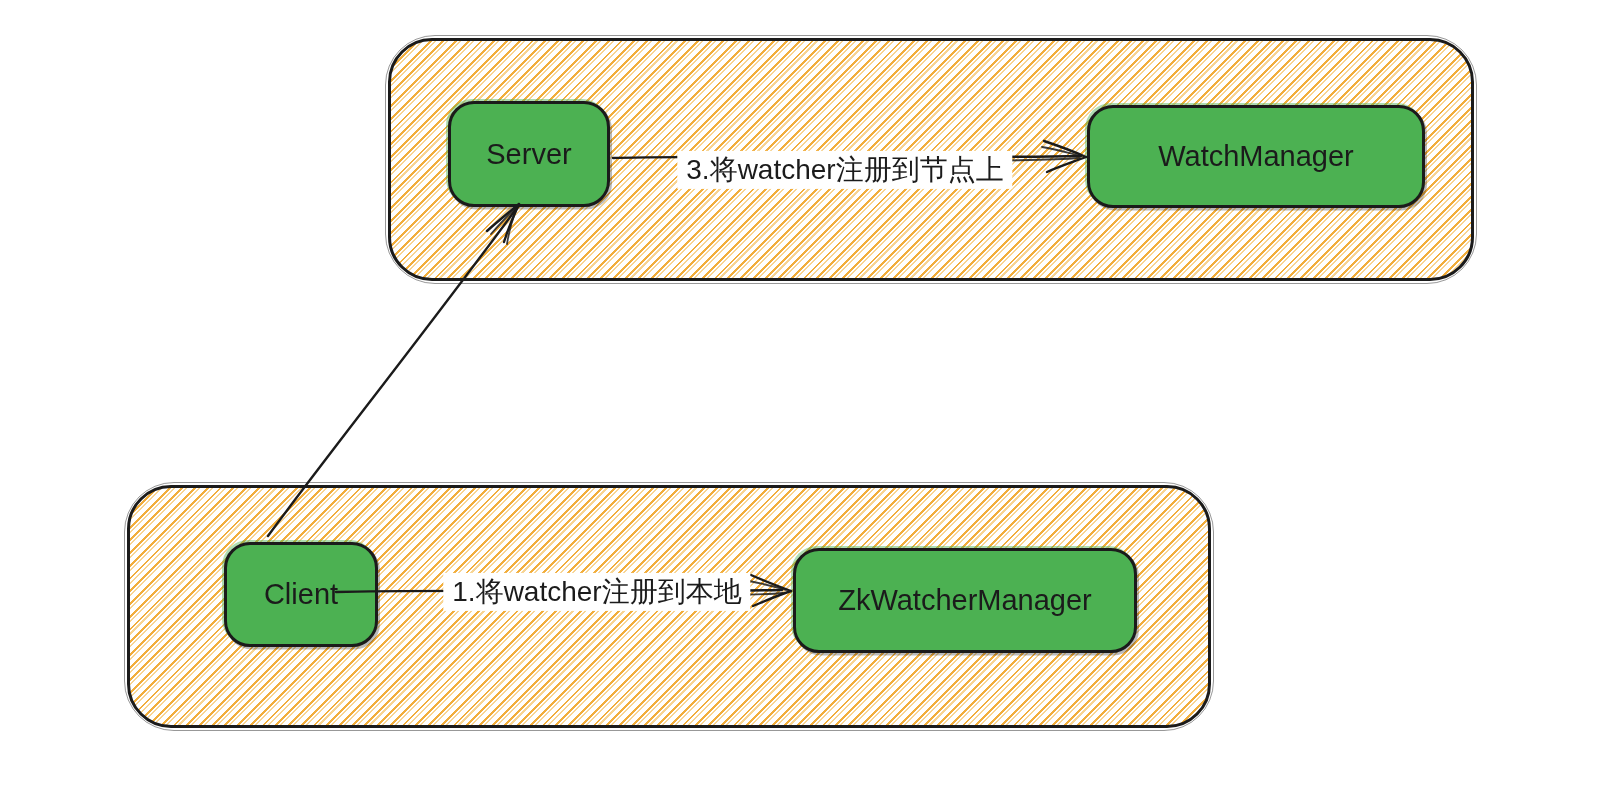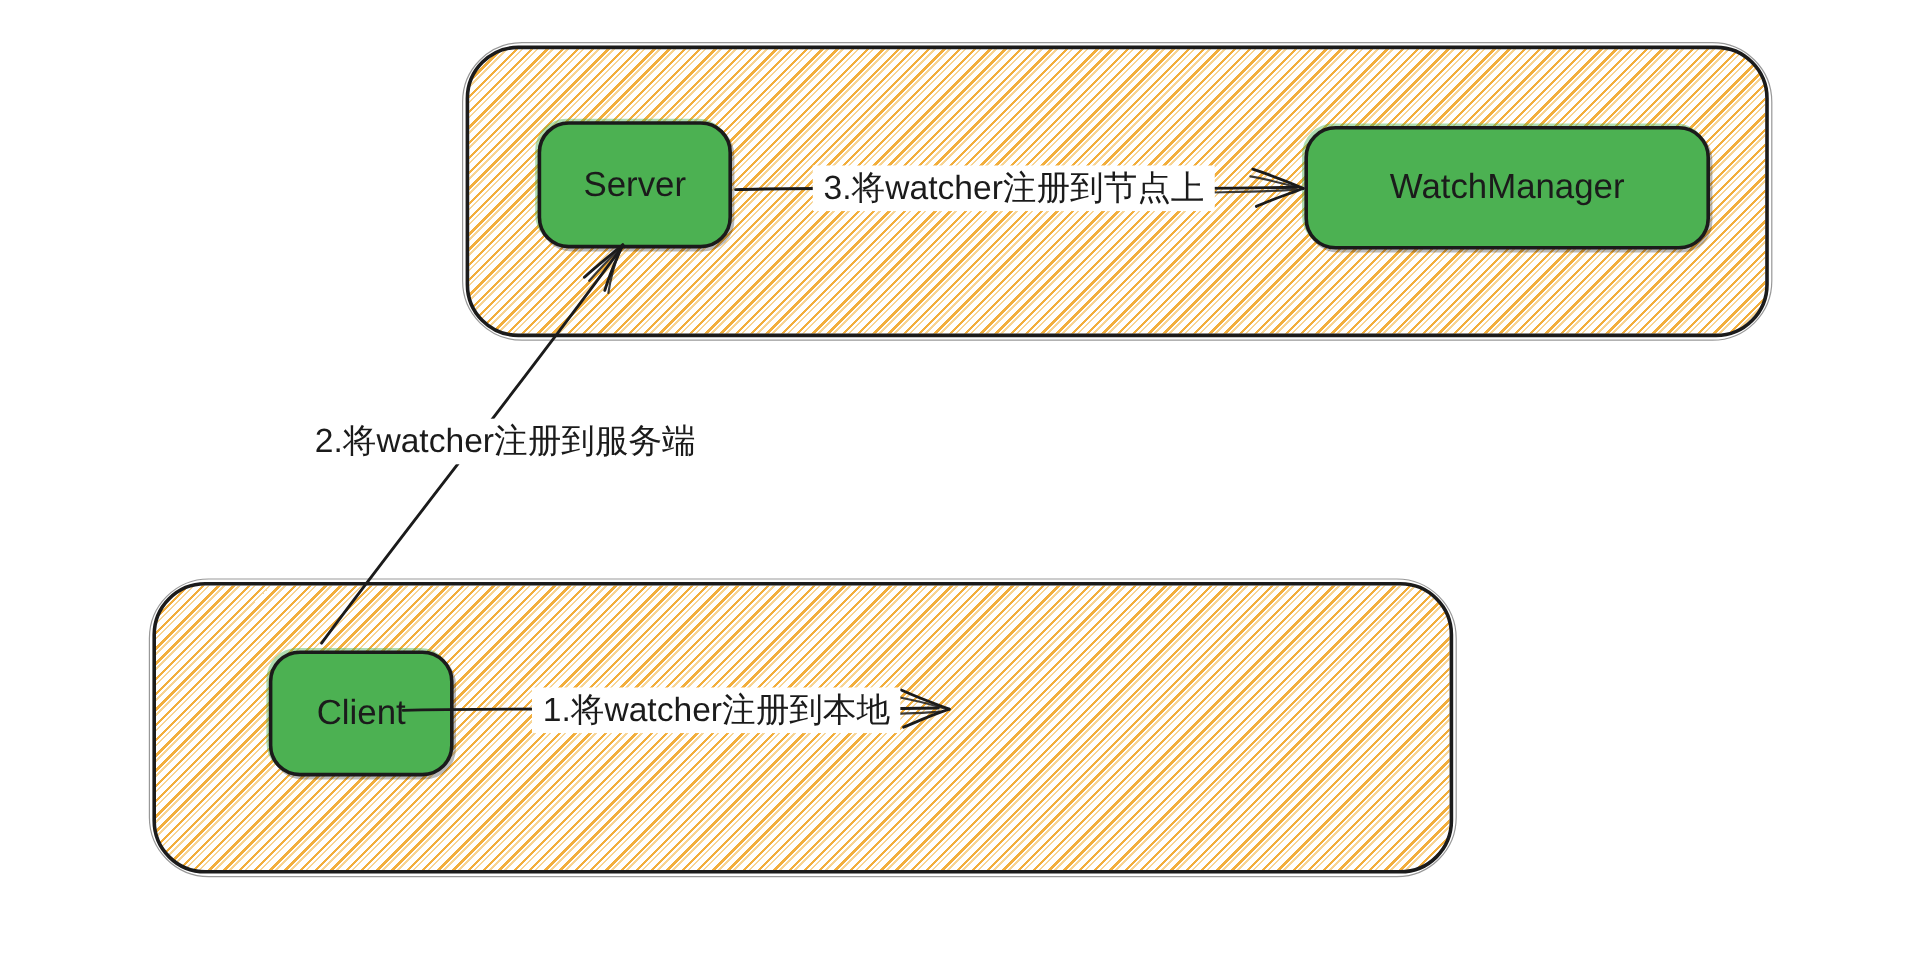--- a/index.html
+++ b/index.html
@@ -86,21 +86,21 @@
     transform:translate(-50%,-50%);
     background:var(--label-bg);
     padding:3px 9px;
     font-size:28px;
     white-space:nowrap;
     z-index:4;
     line-height:1.15;
   }
   #edge-label-1{left:597px;top:592px;}
   #edge-label-2{left:421px;top:368px;}
-  #edge-label-3{left:845px;top:157px;}
+  #edge-label-3{left:845px;top:170px;}
 </style>
 </head>
 <body>
 
 <div id="canvas">
 
   <div class="container" id="group-top"></div>
   <div class="container" id="group-bottom"></div>
 
   <svg id="arrows" viewBox="0 0 1602 812" xmlns="http://www.w3.org/2000/svg">
@@ -132,18 +132,20 @@
 
   <div class="node" id="node-server">
     <span>Server</span>
   </div>
   <div class="node" id="node-watch-manager">
     <span>WatchManager</span>
   </div>
   <div class="node" id="node-client">
     <span>Client</span>
   </div>
+  <div class="node" id="node-zk-watcher-manager">
+    <span>ZkWatcherManager</span>
+  </div>
 
   <div class="edge-label" id="edge-label-1">1.将watcher注册到本地</div>
-  <div class="edge-label" id="edge-label-2">2.将watcher注册到服务端</div>
   <div class="edge-label" id="edge-label-3">3.将watcher注册到节点上</div>
 
 </div>
 
 </body></html>

